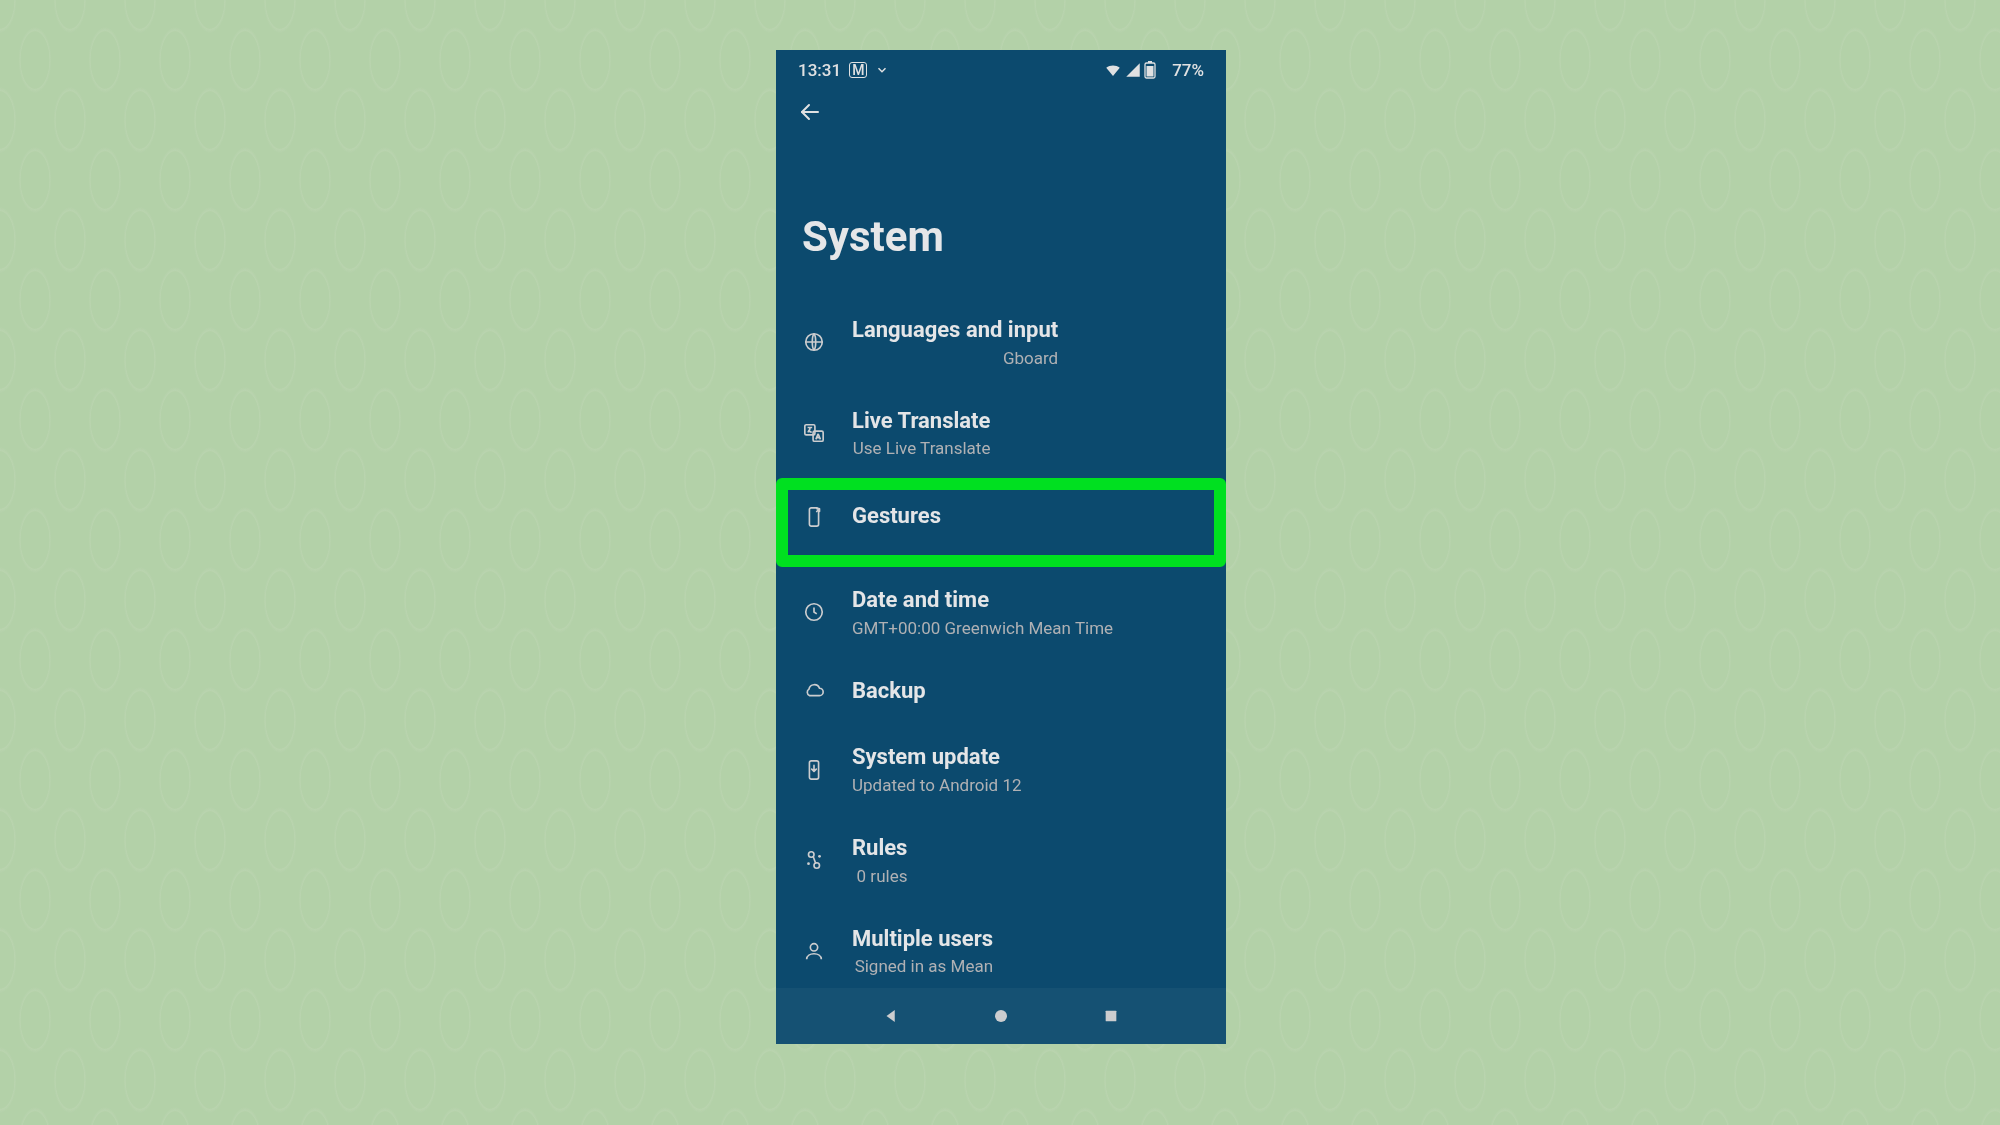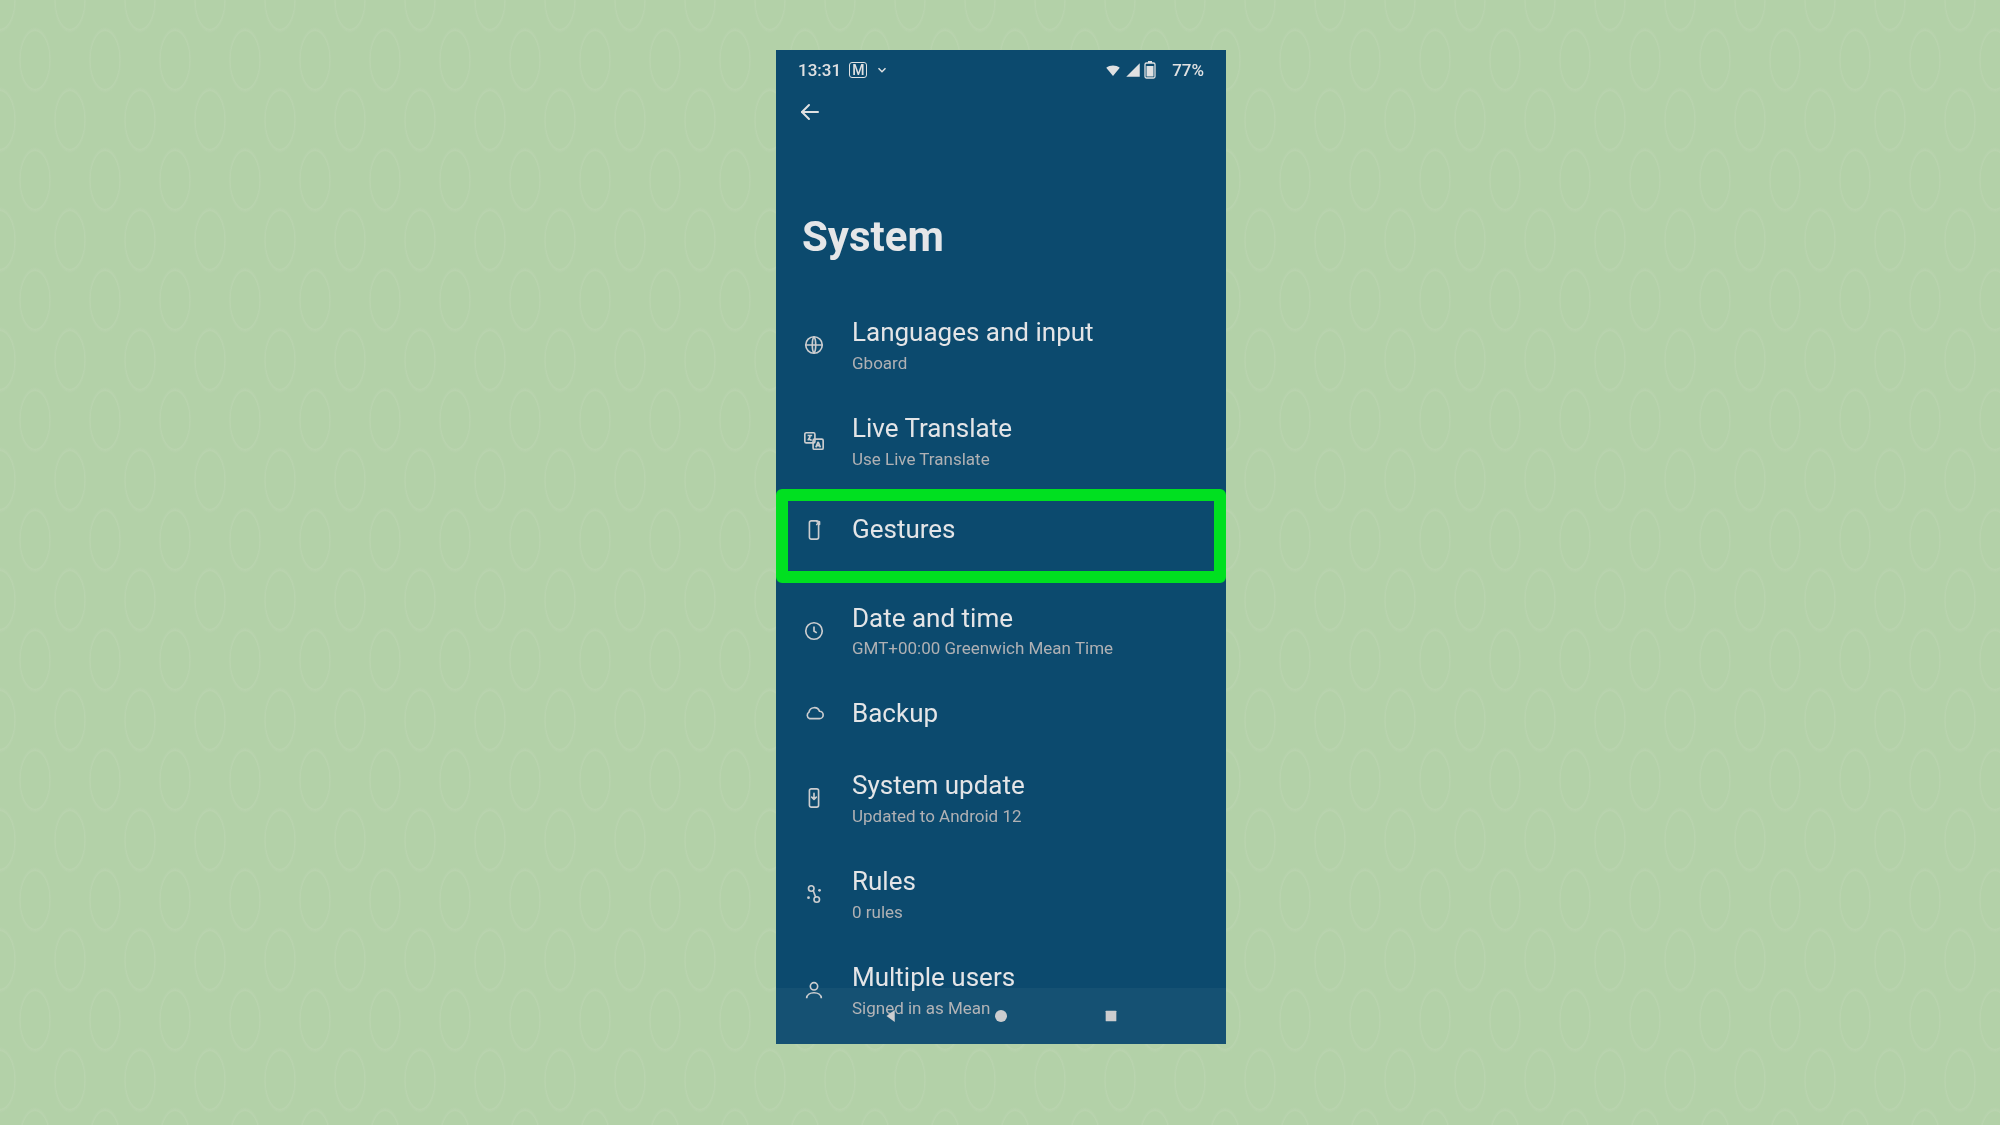--- a/index.html
+++ b/index.html
@@ -84,22 +84,22 @@
   .item-icon {
     width: 24px;
     height: 24px;
     flex-shrink: 0;
     display: flex;
     align-items: center;
     justify-content: center;
     color: #cccdcf;
   }
   .item-text { display: flex; flex-direction: column; gap: 2px; }
-  .item-title { font-size: 26px; font-weight: 400; color: #e4e5e7; line-height: 1.3; }
-  .item-sub { font-size: 17px; color: #b0b1b4; line-height: 1.3; }
+  .item-title { font-size: 22px; font-weight: 700; color: #e4e5e7; line-height: 1.3; }
+  .item-sub { font-size: 17px; color: #b0b1b4; line-height: 1.3; text-align: right; }
   .highlight {
     border: 12px solid #00e020;
     margin: 0 0px;
     padding: 12px 6px 24px 14px;
     border-radius: 6px;
   }
   
   .navbar {
     position: absolute;
     bottom: 0; left: 0; right: 0;

